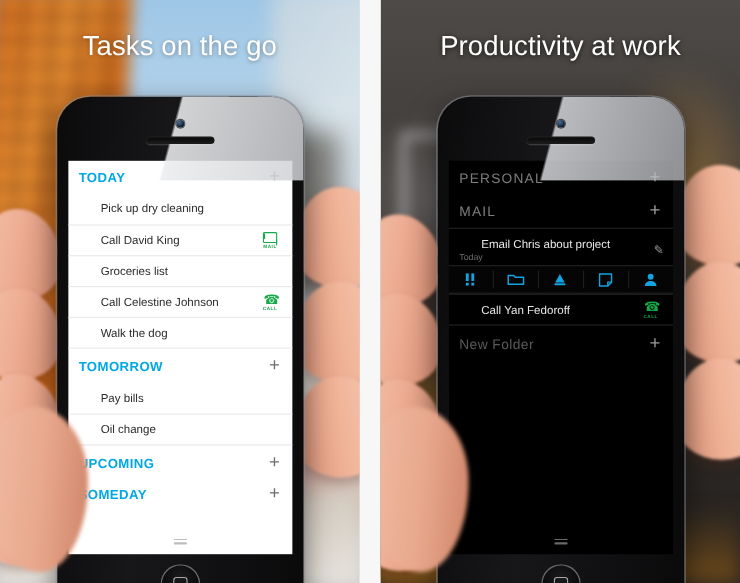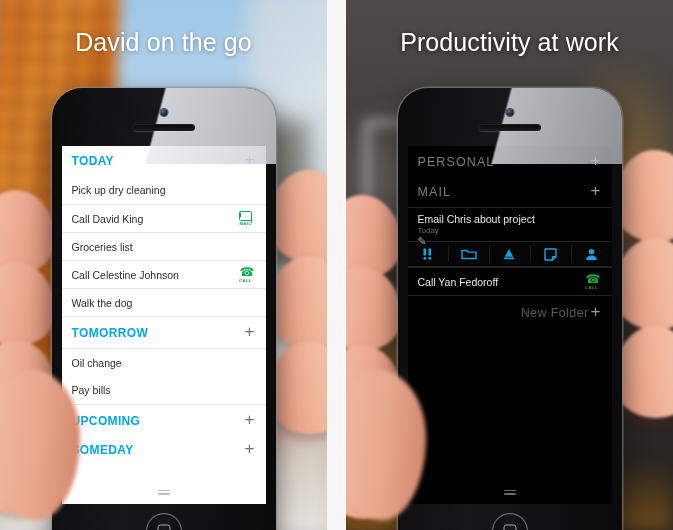--- a/index.html
+++ b/index.html
@@ -210,41 +210,41 @@
   .sec-head-dark .title { color: #7d7d7d; font-size: 12.5px; font-weight: 400; letter-spacing: 1.1px; }
   .sec-head-dark .plus { color: #9a9a9a; }
 
   .task {
     position: relative;
     display: flex; align-items: center; justify-content: space-between;
     padding: 0 8px 0 10px;
     height: 28px;
     border-top: 1px solid #e8e8e8;
   }
-  .task .txt { color: #2b2b2b; font-size: 10.5px; }
+  .task .txt { color: #2b2b2b; font-size: 10.5px; margin-left: 20px; }
   .task-first { border-top: none; }
 
   .badge { display: flex; flex-direction: column; align-items: center; width: 24px; }
   .badge .lbl { font-size: 4.2px; color: #16a34a; letter-spacing: 0.5px; margin-top: 0.5px; font-weight: bold; }
   .icon-mail { width: 13px; height: 10px; border: 1.4px solid #17a84a; border-radius: 1.5px; position: relative; background: #fff; }
   .icon-mail::after {
     content: ""; position: absolute; left: 0.4px; top: 0.4px; width: 9.6px; height: 5.2px;
     border-left: 1.3px solid #17a84a; border-right: 1.3px solid #17a84a;
     transform: skewY(28deg); transform-origin: left top;
   }
   .icon-phone {
     width: 12px; height: 12px; color: #17a84a; font-size: 12px; line-height: 12px; text-align: center;
   }
 
   
   .app-dark { width: 100%; height: 100%; background: #000; }
   .task-dark { border-top: 1px solid #222222; height: 28px; }
   .task-dark .txt { color: #e6e6e6; font-size: 10.5px; }
   .task-sub { color: #6d6d6d; font-size: 8px; margin-top: 1px; }
-  .task-tall { height: 34px; align-items: flex-start; padding-top: 5px; flex-direction: column; }
+  .task-tall { height: 34px; align-items: center; padding-top: 5px; }
   .pencil { color: #9c9c9c; font-size: 11px; transform: rotate(0deg); }
 
   .toolbar {
     display: flex; align-items: center; height: 26px;
     border-top: 1px solid #222; border-bottom: 1px solid #222;
     background: #050505;
   }
   .tool {
     flex: 1 1 0; display: flex; align-items: center; justify-content: center;
     height: 100%; position: relative;
@@ -281,21 +281,21 @@
       <div class="finger" style="top:72px;"></div>
       <div class="finger" style="top:150px;"></div>
       <div class="finger" style="top:228px; height:96px;"></div>
     </div>
     <div class="hand hand-right-edge">
       <div class="finger" style="top:0px;"></div>
       <div class="finger" style="top:86px;"></div>
       <div class="finger" style="top:172px;"></div>
     </div>
 
-    <div class="headline">David on the go</div>
+    <div class="headline">Tasks on the go</div>
 
     <div class="phone phone-left">
       <div class="side-btn" style="top:92px; height:11px;"></div>
       <div class="side-btn" style="top:118px; height:18px;"></div>
       <div class="side-btn" style="top:144px; height:18px;"></div>
       <div class="top-btn"></div>
 
       <div class="screen screen-light">
         <div class="app-light">
 
@@ -324,25 +324,25 @@
             </span>
           </div>
           <div class="task">
             <span class="txt">Walk the dog</span>
           </div>
 
           <div class="sec-head" style="border-top:1px solid #e8e8e8; height:32px;">
             <span class="title">TOMORROW</span>
             <span class="plus">+</span>
           </div>
+          <div class="task task-first">
+            <span class="txt">Pay bills</span>
+          </div>
           <div class="task">
             <span class="txt">Oil change</span>
-          </div>
-          <div class="task task-first">
-            <span class="txt">Pay bills</span>
           </div>
 
           <div class="sec-head" style="border-top:1px solid #e8e8e8; height:32px;">
             <span class="title">UPCOMING</span>
             <span class="plus">+</span>
           </div>
 
           <div class="sec-head" style="height:28px;">
             <span class="title">SOMEDAY</span>
             <span class="plus">+</span>
@@ -453,21 +453,21 @@
           </div>
 
           <div class="task task-dark">
             <span class="txt">Call Yan Fedoroff</span>
             <span class="badge">
               <span class="icon-phone">☎</span>
               <span class="lbl">CALL</span>
             </span>
           </div>
 
-          <div class="sec-head sec-head-dark" style="border-top:1px solid #222; height:34px;justify-content:flex-end;">
+          <div class="sec-head sec-head-dark" style="border-top:1px solid #222; height:34px;">
             <span class="newfolder">New Folder</span>
             <span class="plus">+</span>
           </div>
 
           <div class="grabber grabber-dark">
               <i></i>
               <i></i>
             </div>
         </div>
       </div>

